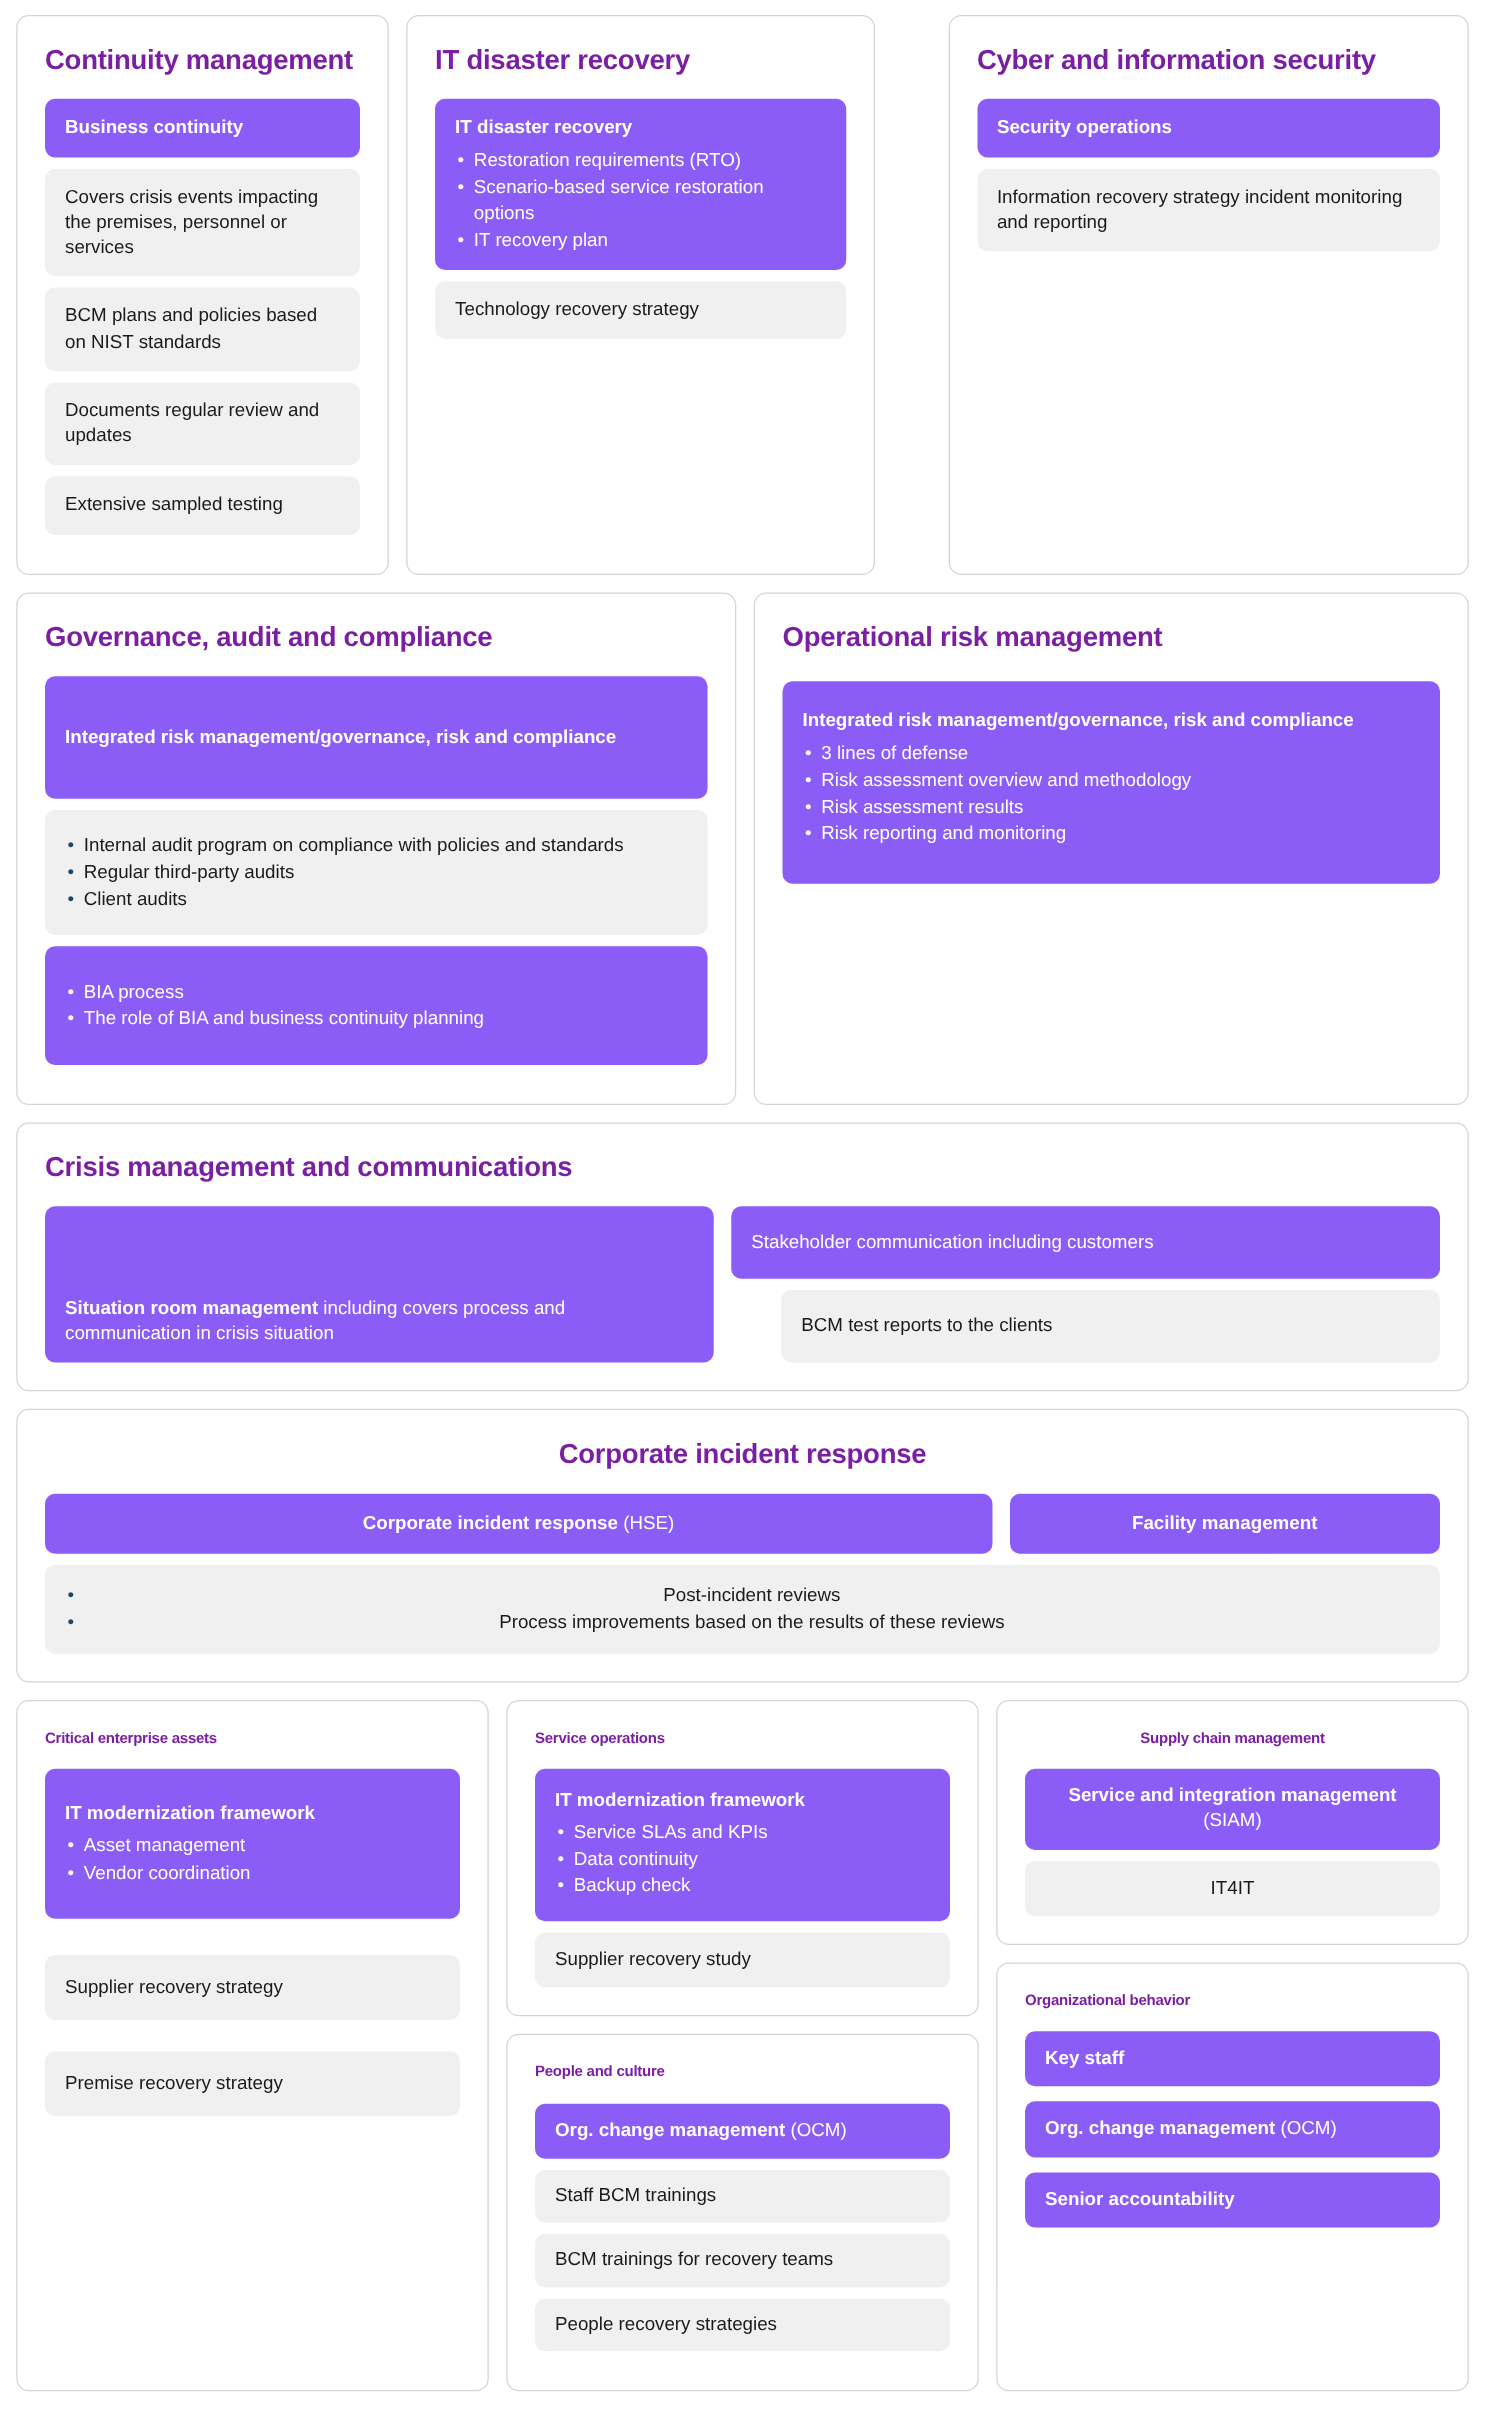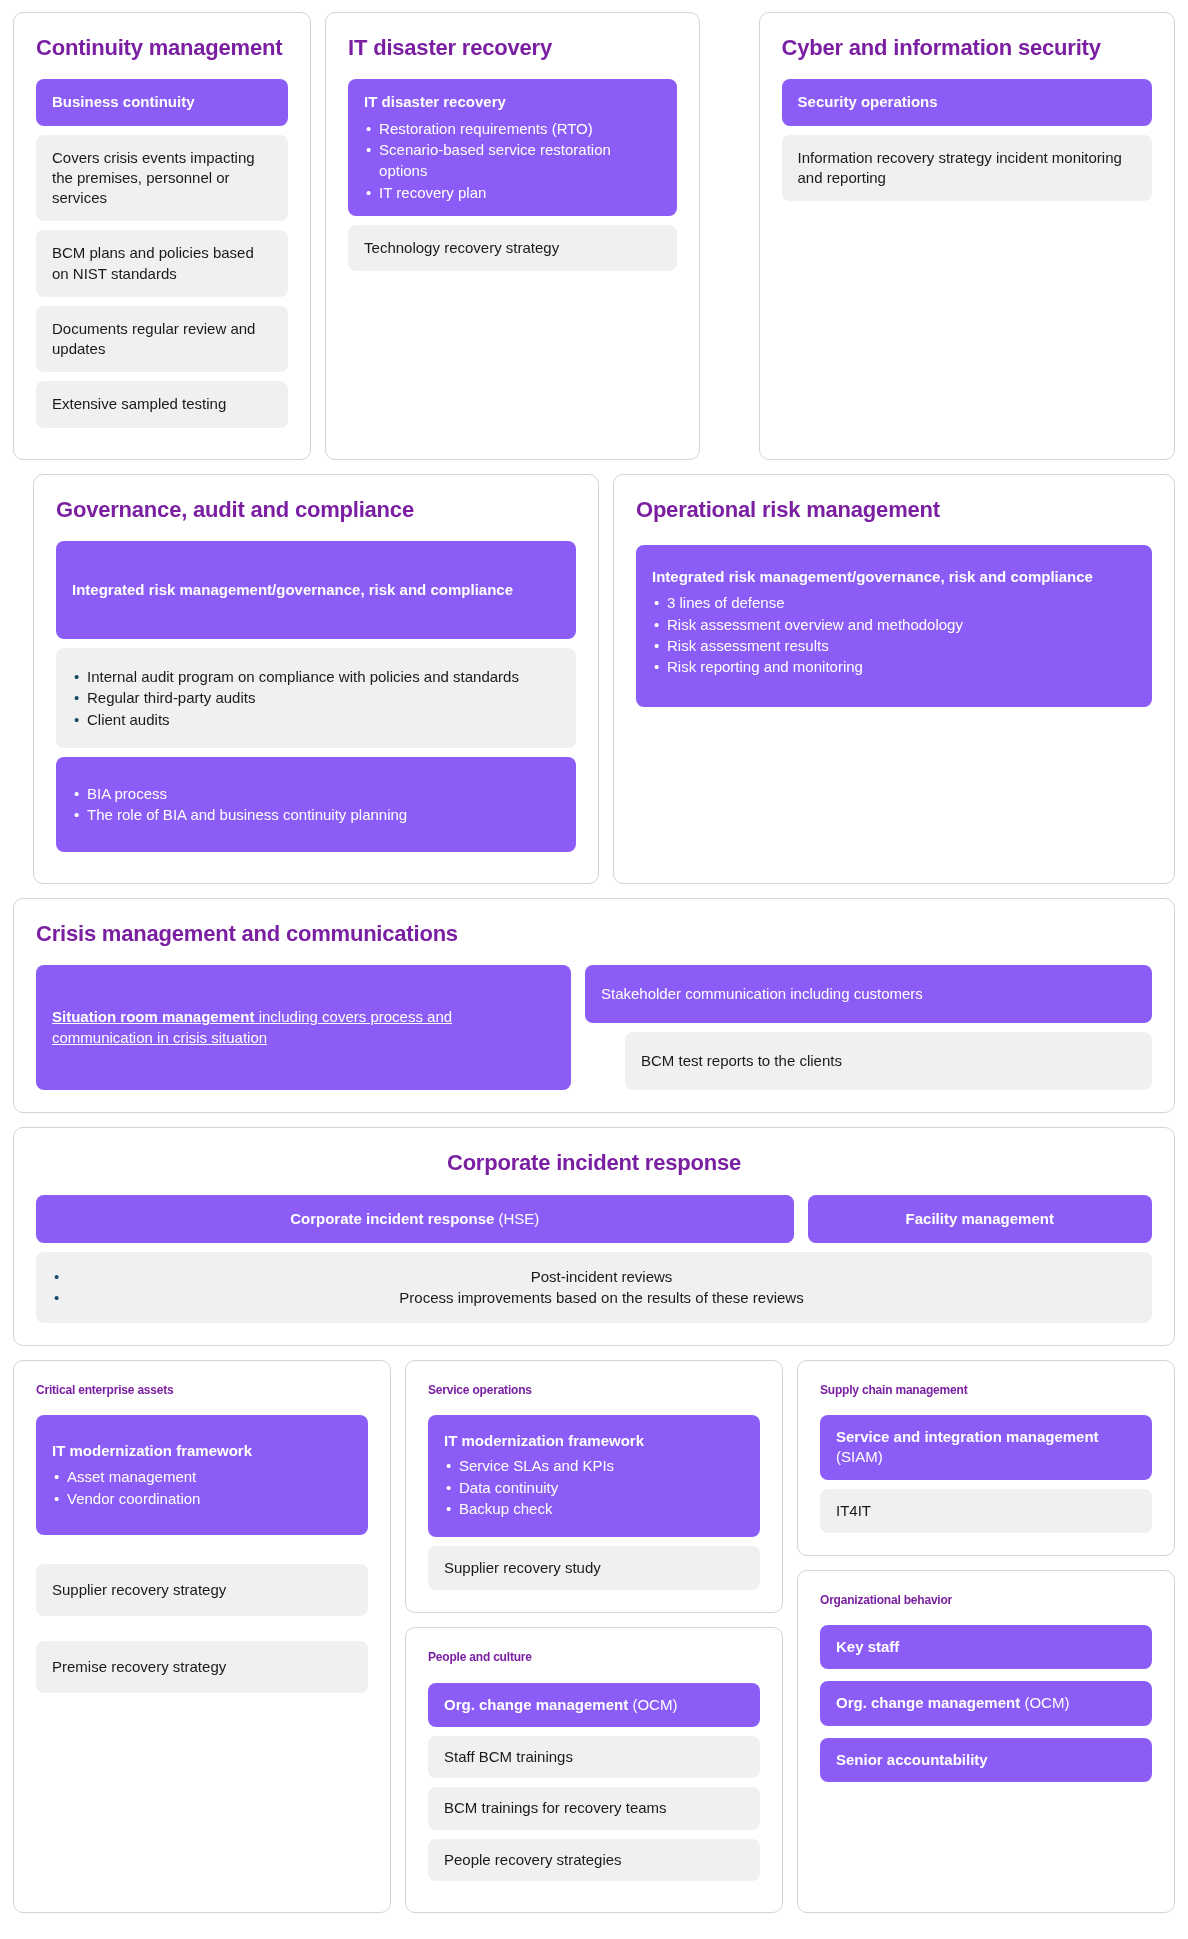--- a/index.html
+++ b/index.html
@@ -103,21 +103,21 @@
       <span class="hd">Security operations</span>
     </div>
     <div class="box grey"><span>Information recovery strategy incident monitoring and reporting</span></div>
     <div class="spacer"></div>
   </div>
 
 </div>
 
 <div class="row">
 
-  <div class="panel" style="width:576px;margin-left:20px;">
+  <div class="panel" style="width:576px;">
     <div class="panel-title">Governance, audit and compliance</div>
     <div class="box teal" style="min-height:98px;display:flex;align-items:center;">
       <span class="hd">Integrated risk management/governance, risk and compliance</span>
     </div>
     <div class="box grey" style="padding-top:18px;padding-bottom:18px;">
       <ul>
         <li>Internal audit program on compliance with policies and standards</li>
         <li>Regular third-party audits</li>
         <li>Client audits</li>
       </ul>
@@ -145,21 +145,21 @@
     <div class="spacer"></div>
   </div>
 
 </div>
 
 <div class="row">
   <div class="panel" style="width:1162px;">
     <div class="panel-title">Crisis management and communications</div>
     <div class="inner-row">
       <div class="col" style="width:535px;">
-        <div class="box teal" style="flex:1;display:flex;align-items:center;min-height:122px;text-decoration:underline;">
+        <div class="box teal" style="flex:1;display:flex;align-items:flex-end;min-height:122px;">
           <span><b>Situation room management</b><span> including covers process and communication in crisis situation</span></span>
         </div>
       </div>
       <div class="col" style="width:567px;">
         <div class="box teal" style="padding-top:19px;padding-bottom:19px;">
           <span>Stakeholder communication including customers</span>
         </div>
         <div class="box grey" style="padding-top:19px;padding-bottom:19px;margin-left:40px;">
           <span>BCM test reports to the clients</span>
         </div>
@@ -234,21 +234,21 @@
         <span><b>Org. change management</b><span> (OCM)</span></span>
       </div>
       <div class="box grey" style="padding-top:11px;padding-bottom:11px;"><span>Staff BCM trainings</span></div>
       <div class="box grey" style="padding-top:11px;padding-bottom:11px;"><span>BCM trainings for recovery teams</span></div>
       <div class="box grey" style="padding-top:11px;padding-bottom:11px;"><span>People recovery strategies</span></div>
       <div class="spacer"></div>
     </div>
   </div>
 
   <div class="stack" style="width:378px;gap:14px;">
-    <div class="panel" style="width:378px;">
+    <div class="panel" style="width:378px;text-align:center;">
       <div class="panel-title small">Supply chain management</div>
       <div class="box teal" style="padding-top:12px;padding-bottom:12px;">
         <span><b>Service and integration management</b><span> (SIAM)</span></span>
       </div>
       <div class="box grey" style="padding-top:12px;padding-bottom:12px;">
         <span>IT4IT</span>
       </div>
     </div>
 
     <div class="panel" style="width:378px;flex:1;">

